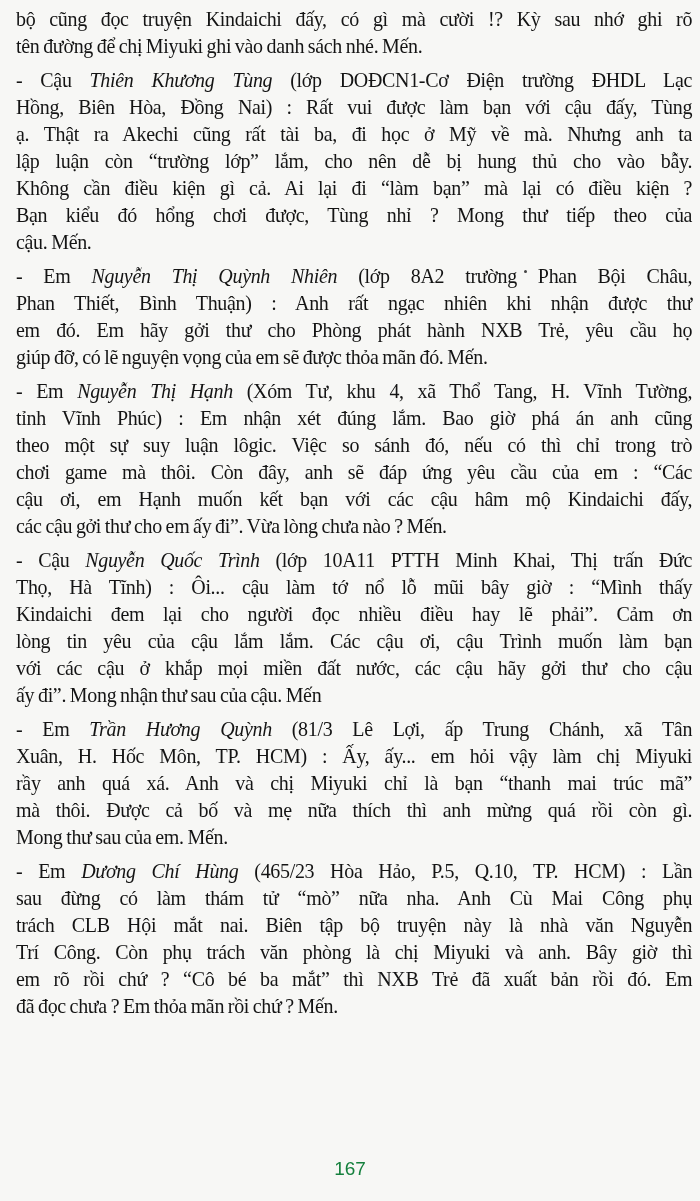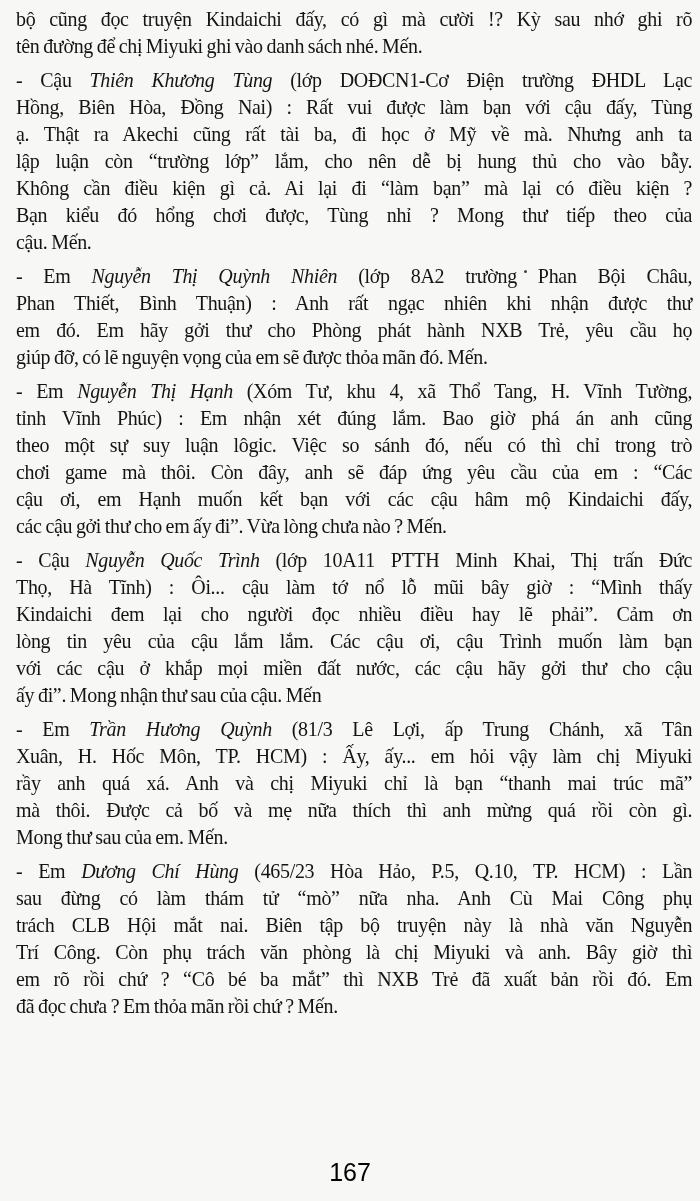--- a/index.html
+++ b/index.html
@@ -21,21 +21,21 @@
     transform: scaleX(0.93); transform-origin: left center;
     width: 727px;
   }
   .line.last { text-align-last: left; }
   .gap { height: 7px; }
   .name { font-style: italic; }
   .page-number {
     position: absolute; left: 0; width: 700px; top: 1158px;
     text-align: center;
     font-family: "Liberation Sans", "DejaVu Sans", sans-serif;
-    font-size: 25px; color: #000000;
+    font-size: 19px; color: #15803d;
   }
   .speck { position: absolute; width: 3px; height: 3px; border-radius: 50%; background: #444; }
 </style>
 </head>
 <body>
 
 <div class="page" id="page">
     <div>
       <div class="line">bộ cũng đọc truyện Kindaichi đấy, có gì mà cười !? Kỳ sau nhớ ghi rõ</div>
       <div class="line last">tên đường để chị Miyuki ghi vào danh sách nhé. Mến.</div>

